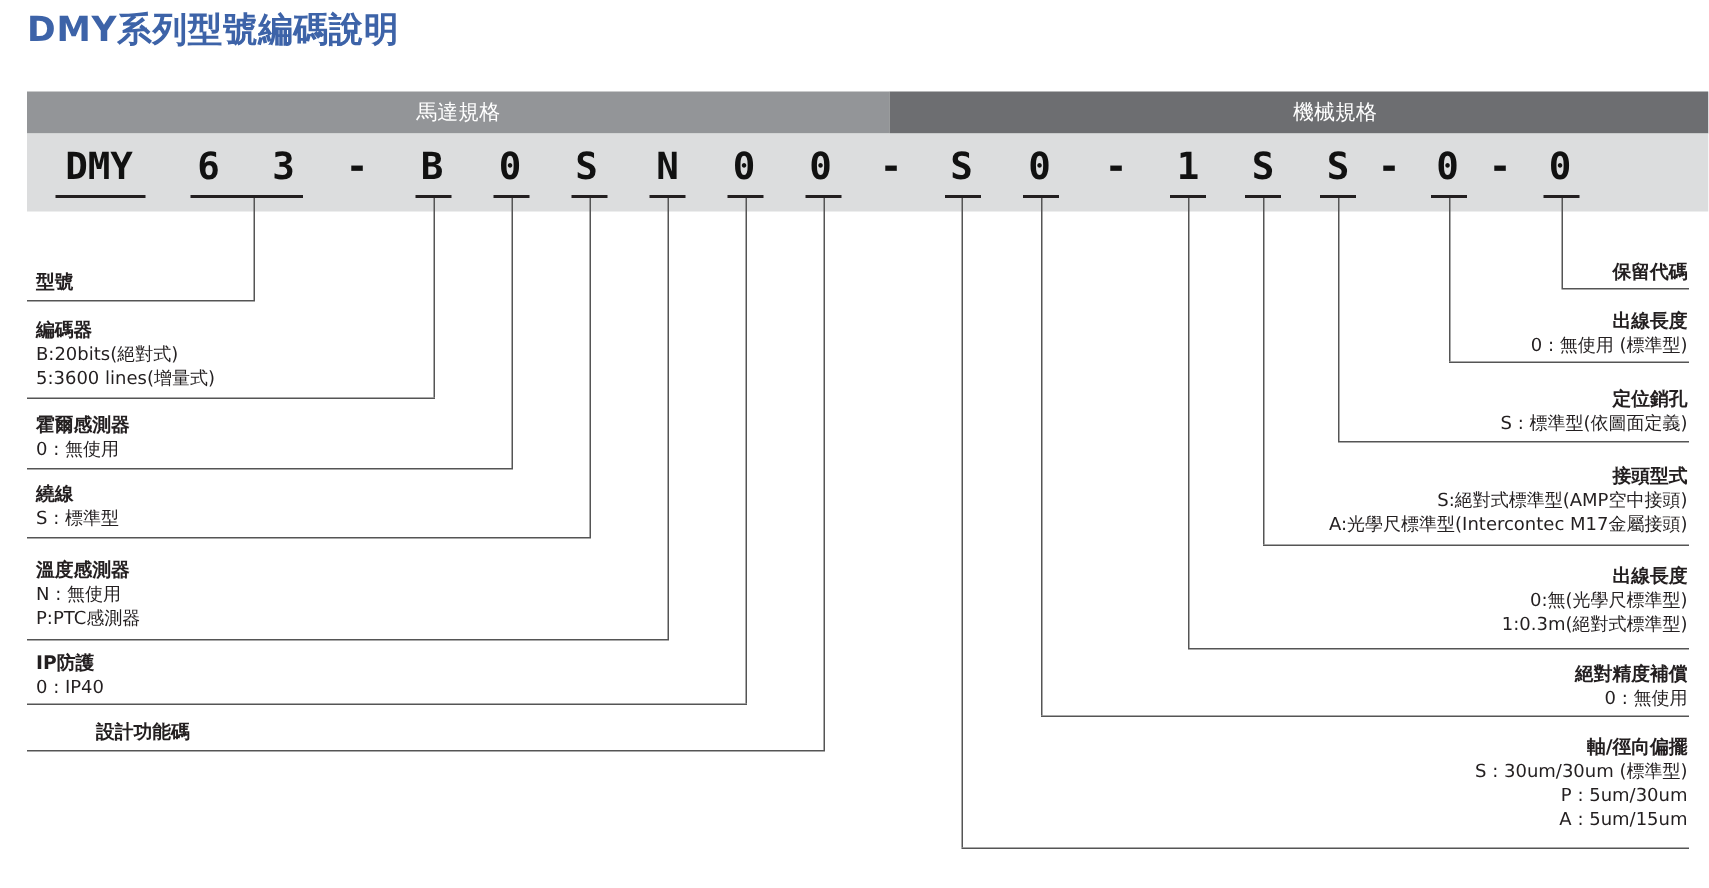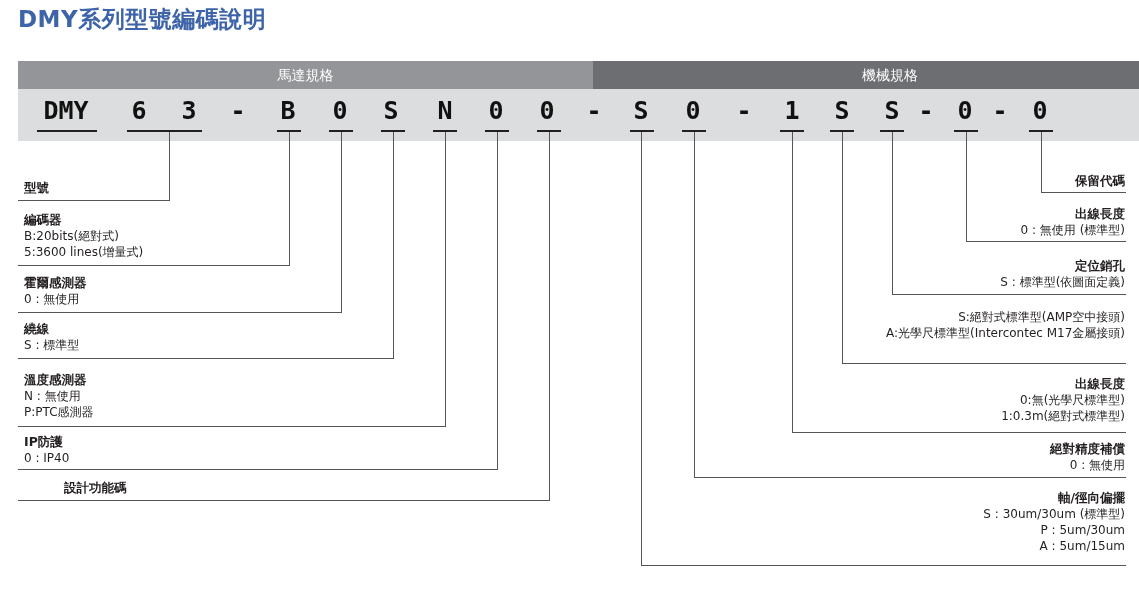--- a/index.html
+++ b/index.html
@@ -134,20 +134,21 @@
 </div>
 <div class="lbl r" style="right:14px;top:206px;">
   <div class="h">出線長度</div>
   <div>0 : 無使用 (標準型)</div>
 </div>
 <div class="lbl r" style="right:14px;top:258px;">
   <div class="h">定位銷孔</div>
   <div>S : 標準型(依圖面定義)</div>
 </div>
 <div class="lbl r" style="right:14px;top:309px;">
+  <div class="h">接頭型式</div>
   <div>S:絕對式標準型(AMP空中接頭)</div>
   <div>A:光學尺標準型(Intercontec M17金屬接頭)</div>
 </div>
 <div class="lbl r" style="right:14px;top:376px;">
   <div class="h">出線長度</div>
   <div>0:無(光學尺標準型)</div>
   <div>1:0.3m(絕對式標準型)</div>
 </div>
 <div class="lbl r" style="right:14px;top:441px;margin-left:40px;">
   <div class="h">絕對精度補償</div>

